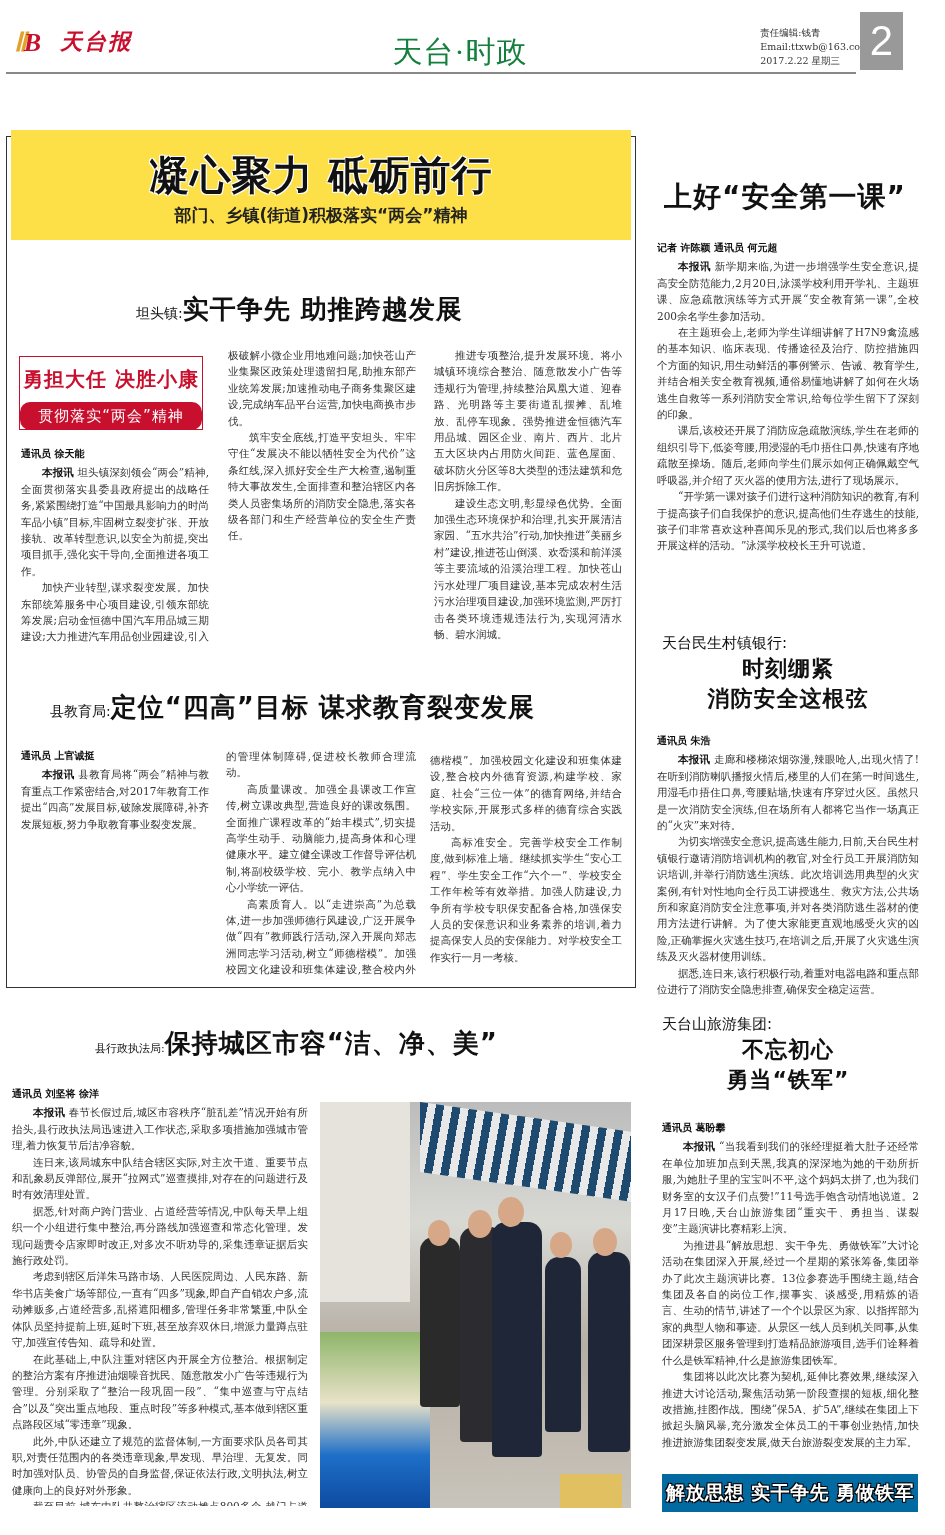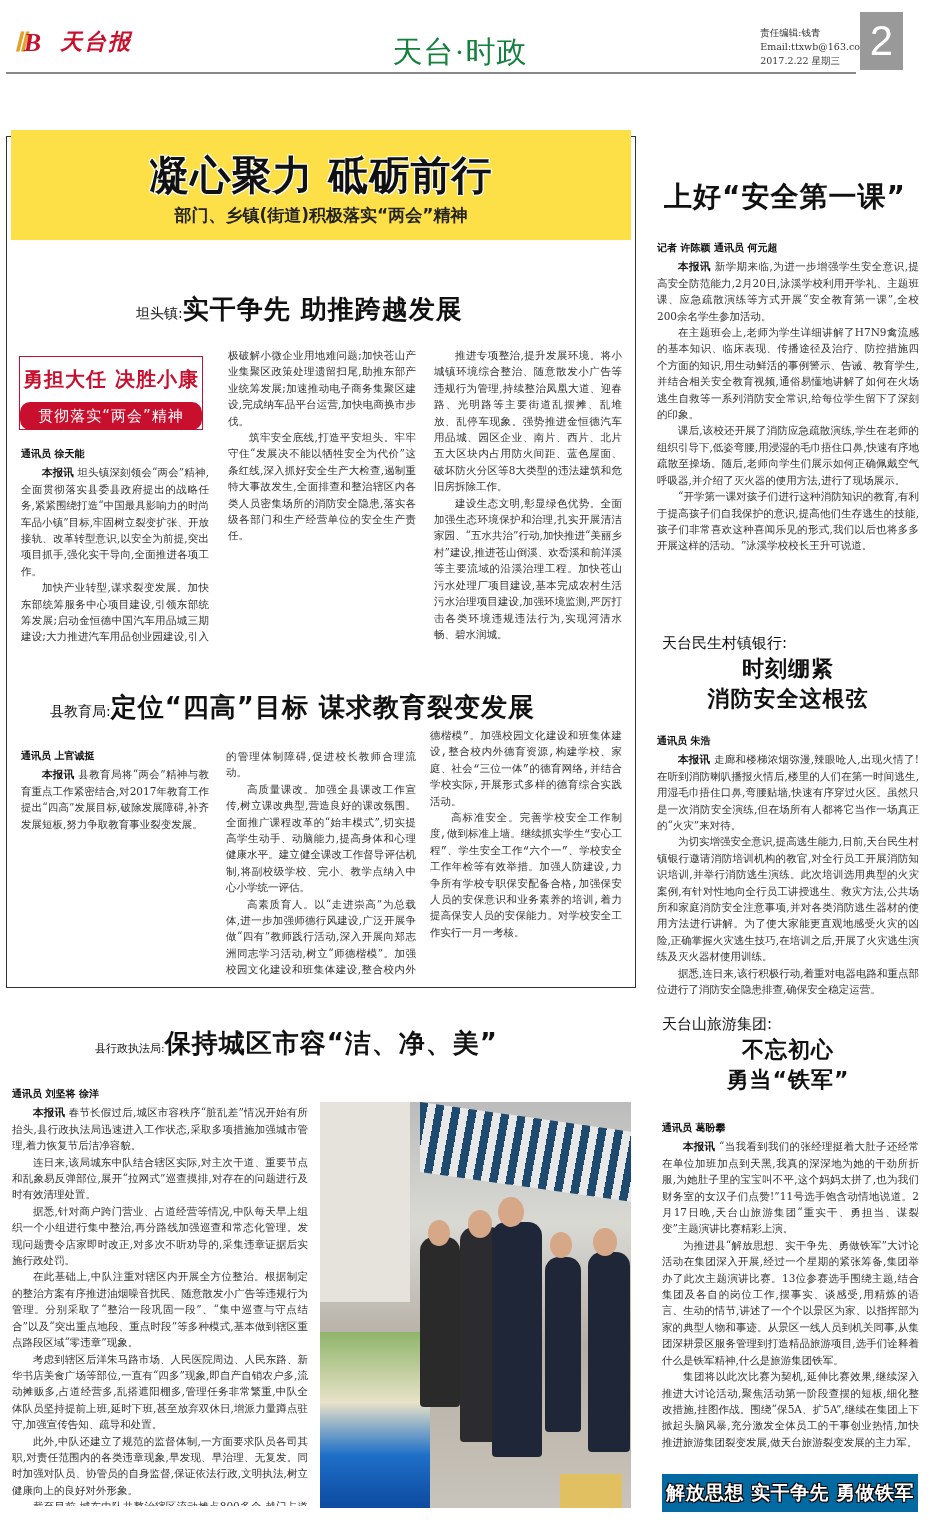--- a/index.html
+++ b/index.html
@@ -105,36 +105,36 @@
 
 <div class="abs col" style="left:21px; top:748px; width:188px; height:230px; overflow:hidden;">
   <p class="byline">通讯员 上官诚挺</p>
   <p><b>本报讯</b> <span>县教育局将“两会”精神与教育重点工作紧密结合,对2017年教育工作提出“四高”发展目标,破除发展障碍,补齐发展短板,努力争取教育事业裂变发展。</span></p>
 </div>
 <div class="abs col" style="left:226px; top:748px; width:190px; height:230px; overflow:hidden;">
   <p style="text-indent:0">的管理体制障碍,促进校长教师合理流动。</p>
   <p>高质量课改。加强全县课改工作宣传,树立课改典型,营造良好的课改氛围。全面推广课程改革的“始丰模式”,切实提高学生动手、动脑能力,提高身体和心理健康水平。建立健全课改工作督导评估机制,将副校级学校、完小、教学点纳入中心小学统一评估。</p>
   <p>高素质育人。以“走进崇高”为总载体,进一步加强师德行风建设,广泛开展争做“四有”教师践行活动,深入开展向郑志洲同志学习活动,树立“师德楷模”。加强校园文化建设和班集体建设,整合校内外德育资源,构建学校、家庭、社会“三位一体”的德育网络,并结合学校实际,开展形式多样的德育综合实践活动。</p>
 </div>
-<div class="abs col" style="left:430px; top:728px; width:192px; height:230px; overflow:hidden;font-family:Liberation Mono, monospace;">
+<div class="abs col" style="left:430px; top:752px; width:192px; height:230px; overflow:hidden;">
   <p style="text-indent:0">德楷模”。加强校园文化建设和班集体建设,整合校内外德育资源,构建学校、家庭、社会“三位一体”的德育网络,并结合学校实际,开展形式多样的德育综合实践活动。</p>
   <p>高标准安全。完善学校安全工作制度,做到标准上墙。继续抓实学生“安心工程”、学生安全工作“六个一”、学校安全工作年检等有效举措。加强人防建设,力争所有学校专职保安配备合格,加强保安人员的安保意识和业务素养的培训,着力提高保安人员的安保能力。对学校安全工作实行一月一考核。</p>
 </div>
 
 <div class="abs head-row" style="left:95px; top:1026px;">
   <span class="pre" style="font-size:11px;">县行政执法局:</span><span class="main">保持城区市容“洁、净、美”</span>
 </div>
 
 <div class="abs col" style="left:12px; top:1086px; width:296px; height:420px; overflow:hidden;">
   <p class="byline">通讯员 刘坚将  徐洋</p>
   <p><b>本报讯</b> <span>春节长假过后,城区市容秩序“脏乱差”情况开始有所抬头,县行政执法局迅速进入工作状态,采取多项措施加强城市管理,着力恢复节后洁净容貌。</span></p>
   <p>连日来,该局城东中队结合辖区实际,对主次干道、重要节点和乱象易反弹部位,展开“拉网式”巡查摸排,对存在的问题进行及时有效清理处置。</p>
   <p>据悉,针对商户跨门营业、占道经营等情况,中队每天早上组织一个小组进行集中整治,再分路线加强巡查和常态化管理。发现问题责令店家即时改正,对多次不听劝导的,采集违章证据后实施行政处罚。</p>
+  <p>考虑到辖区后洋朱马路市场、人民医院周边、人民东路、新华书店美食广场等部位,一直有“四多”现象,即自产自销农户多,流动摊贩多,占道经营多,乱搭遮阳棚多,管理任务非常繁重,中队全体队员坚持提前上班,延时下班,甚至放弃双休日,增派力量蹲点驻守,加强宣传告知、疏导和处置。</p>
   <p>在此基础上,中队注重对辖区内开展全方位整治。根据制定的整治方案有序推进油烟噪音扰民、随意散发小广告等违规行为管理。分别采取了“整治一段巩固一段”、“集中巡查与守点结合”以及“突出重点地段、重点时段”等多种模式,基本做到辖区重点路段区域“零违章”现象。</p>
-  <p>考虑到辖区后洋朱马路市场、人民医院周边、人民东路、新华书店美食广场等部位,一直有“四多”现象,即自产自销农户多,流动摊贩多,占道经营多,乱搭遮阳棚多,管理任务非常繁重,中队全体队员坚持提前上班,延时下班,甚至放弃双休日,增派力量蹲点驻守,加强宣传告知、疏导和处置。</p>
   <p>此外,中队还建立了规范的监督体制,一方面要求队员各司其职,对责任范围内的各类违章现象,早发现、早治理、无复发。同时加强对队员、协管员的自身监督,保证依法行政,文明执法,树立健康向上的良好对外形象。</p>
   <p>截至目前,城东中队共整治辖区流动摊点800多个,越门占道行为150起,清理乱发乱贴小广告2000多处。</p>
 </div>
 
 <div class="abs photo" title="执法队员在市场摊位前检查">
   <div class="wall"></div>
   <div class="awning"></div>
   <div class="stall"></div>
   <div class="person" style="left:100px; top:135px; width:40px; height:170px; background:#2a2a2a;"></div>
   <div class="head" style="left:108px; top:118px; width:22px; height:26px;"></div>

